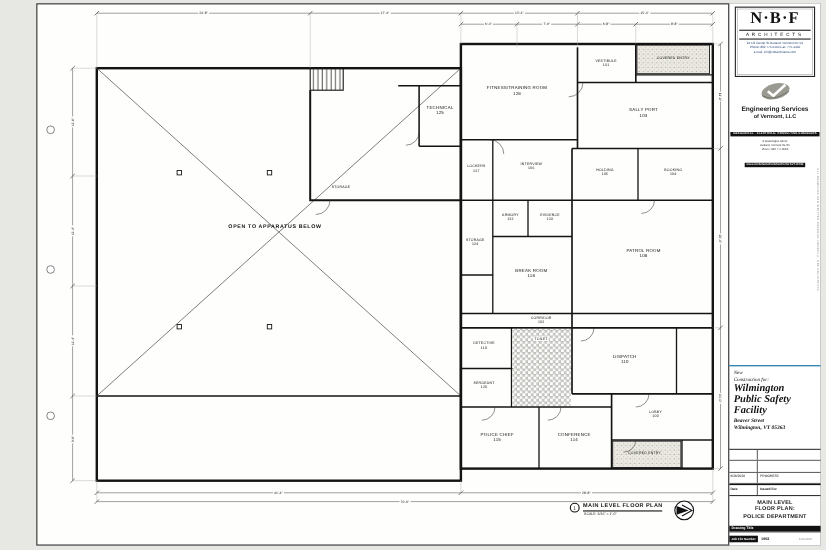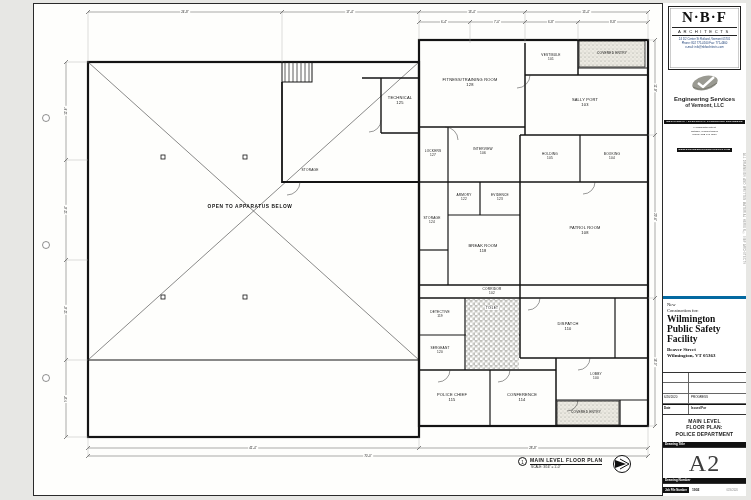--- a/index.html
+++ b/index.html
@@ -48,21 +48,21 @@
     padding:.5px 2px;margin-top:1px;letter-spacing:.2px;white-space:nowrap;}
   .esv-line{font-size:2.5px;color:#222;line-height:1.3;white-space:nowrap;}
   .sec-sts{height:57px;text-align:center;}
   .sts-header{font-size:2.8px;letter-spacing:1.6px;color:#222;margin-top:1px;}
   .sts-box{width:36px;height:26px;border:2px solid #111;margin:1px auto;box-sizing:border-box;
     font-weight:bold;font-size:15px;line-height:22px;font-family:"Liberation Sans",sans-serif;}
   .sts-st{color:#111;}.sts-s{color:#b3b3ae;}
   .sts-line{font-size:2.6px;letter-spacing:.8px;color:#222;line-height:1.3;white-space:nowrap;}
   .sts-addr{font-size:2.6px;font-weight:bold;color:#222;line-height:1.3;white-space:nowrap;}
   .sec-gap{flex:1;}
-  .sec-project{height:76px;border-top:3px solid #0369a1;padding:3px 4px;box-sizing:border-box;}
+  .sec-project{height:76px;border-top:1px solid #0369a1;padding:3px 4px;box-sizing:border-box;font-style:italic;}
   .prj-intro{font-family:"Liberation Serif",serif;font-size:4.6px;color:#111;white-space:pre-line;line-height:1.2;}
   .prj-name{font-family:"Liberation Serif",serif;font-weight:bold;font-size:9.5px;color:#111;
     white-space:pre-line;line-height:1.05;margin-top:2px;}
   .prj-addr{font-family:"Liberation Serif",serif;font-weight:bold;font-size:5px;color:#111;
     white-space:pre-line;line-height:1.2;margin-top:2px;}
   .sec-rev{height:42px;border-top:1px solid #333;display:flex;flex-direction:column;}
   .rev-row{flex:1;display:flex;border-bottom:.5px solid #666;}
   .rev-row:last-child{border-bottom:none;border-top:1px solid #111;}
   .rev-c1{width:26px;border-right:.5px solid #666;font-size:3px;color:#111;padding:1px 1px 0;box-sizing:border-box;}
   .rev-c2{flex:1;font-size:3px;color:#111;padding:1px 2px 0;}
@@ -338,24 +338,20 @@
       </div>
     </div>
 
     <div class="sec sec-title">
       <div class="dt-text">MAIN LEVEL
 FLOOR PLAN:
 POLICE DEPARTMENT</div>
       <div class="black-bar">Drawing Title</div>
     </div>
 
-    <div class="sec sec-num">
-      <div class="dn-text">A2</div>
-      <div class="black-bar">Drawing Number</div>
-    </div>
 
     <div class="sec sec-job">
       <span class="job-label">Job File Number</span>
       <span class="job-num">1902</span>
       <span class="job-stamp">6/26/2020</span>
     </div>
 
     <span class="tb-side-note">ALL DRAWINGS AND WRITTEN MATERIAL HEREIN © NBF ARCHITECTS</span>
   </div>
 </div>

